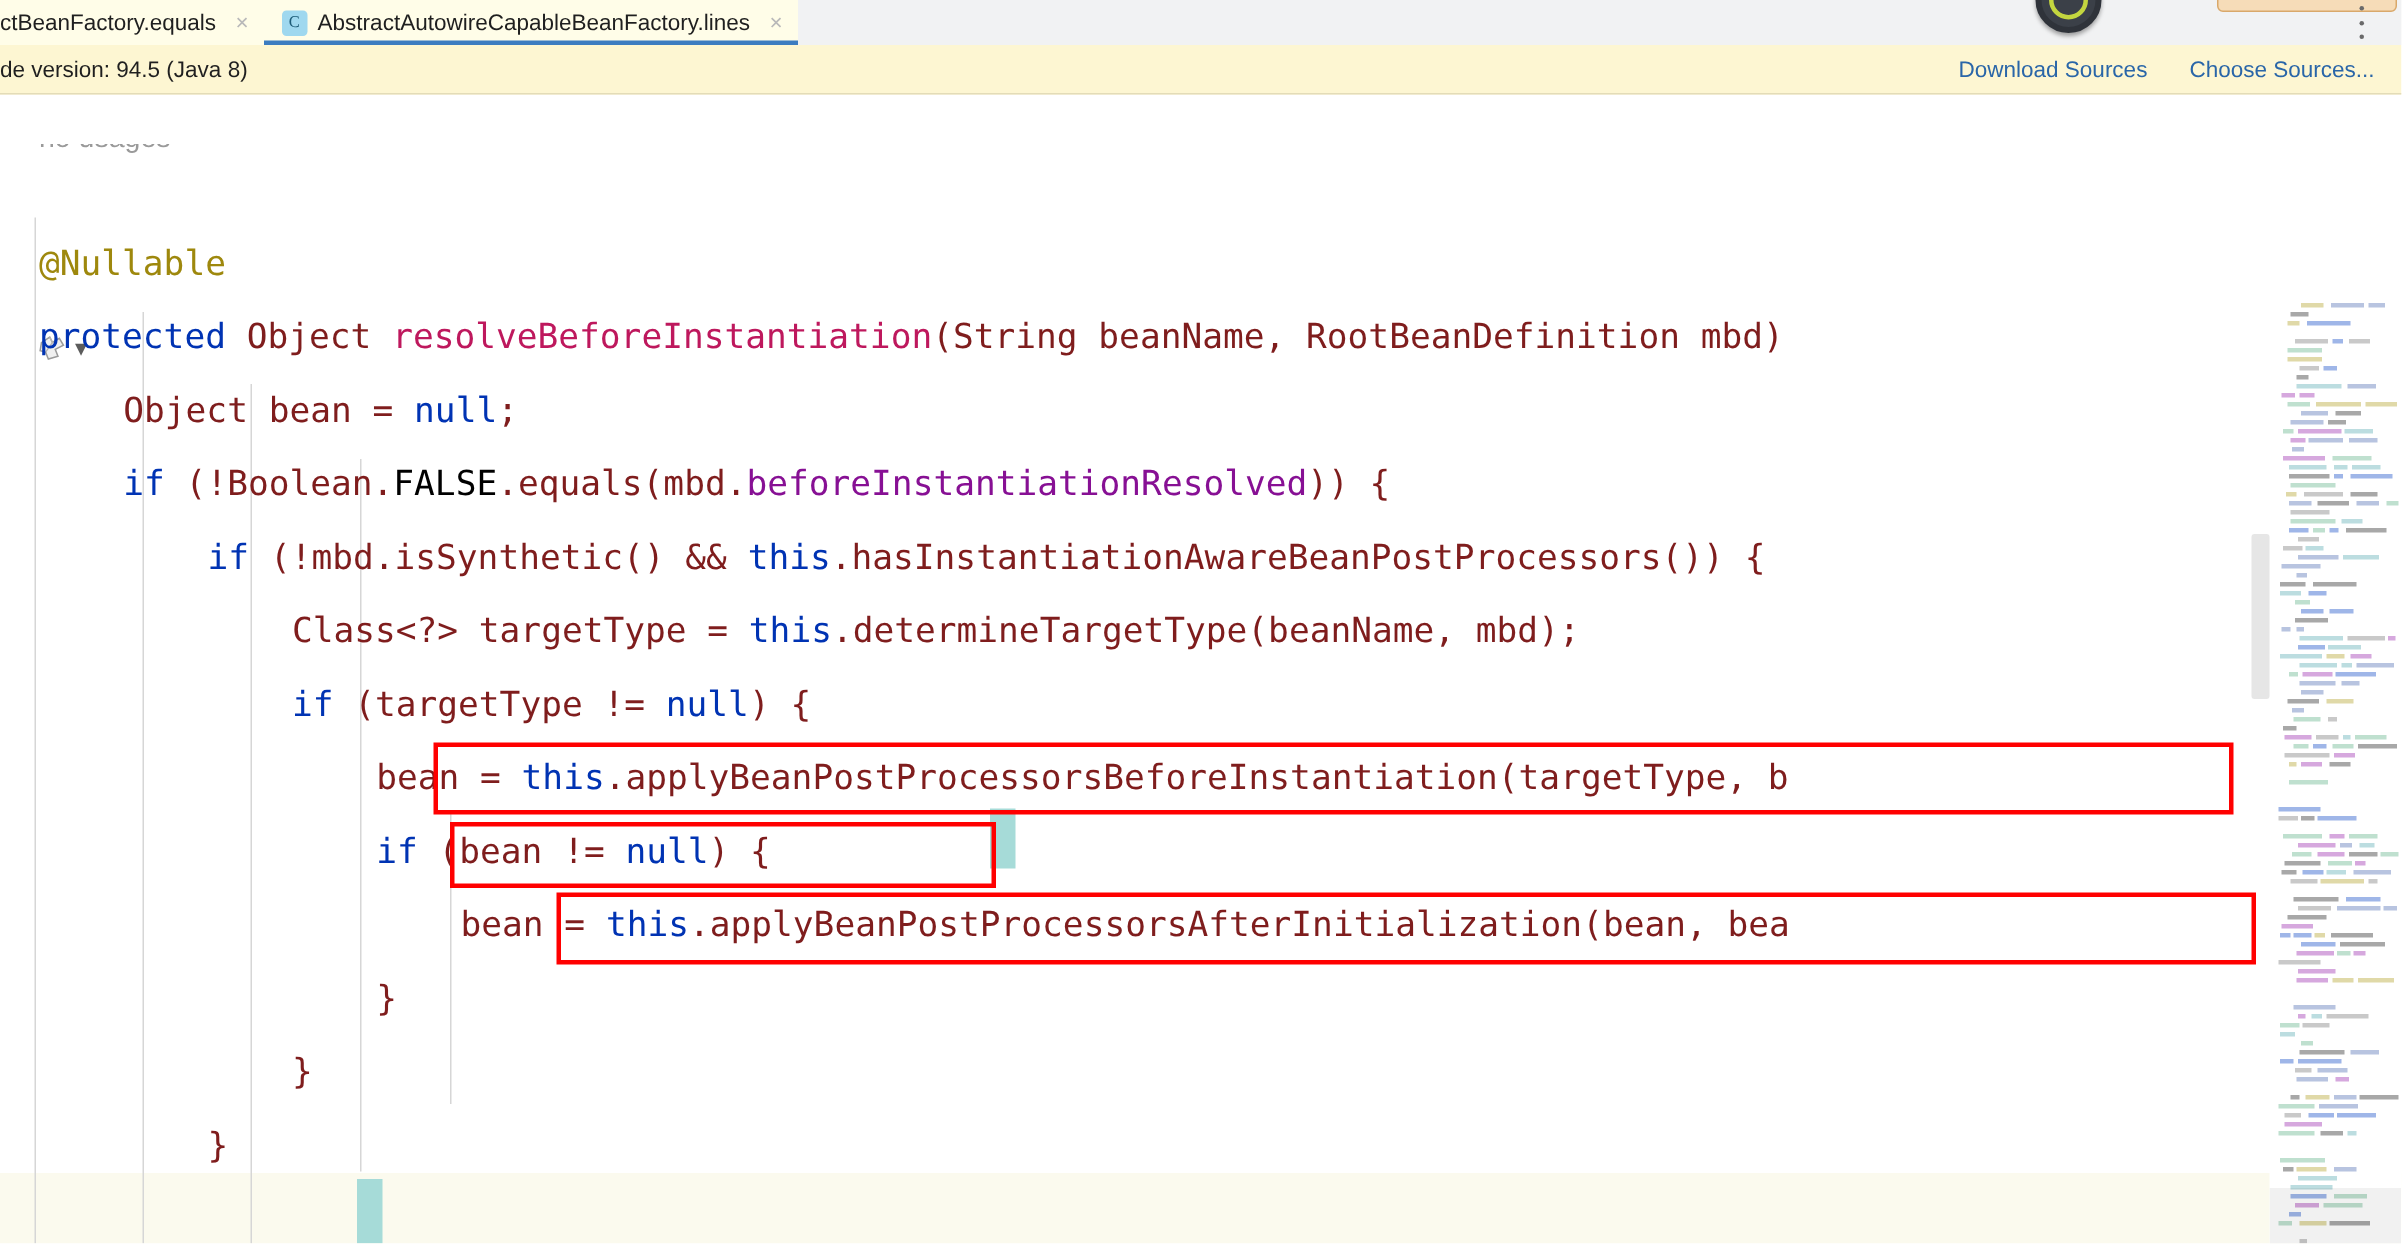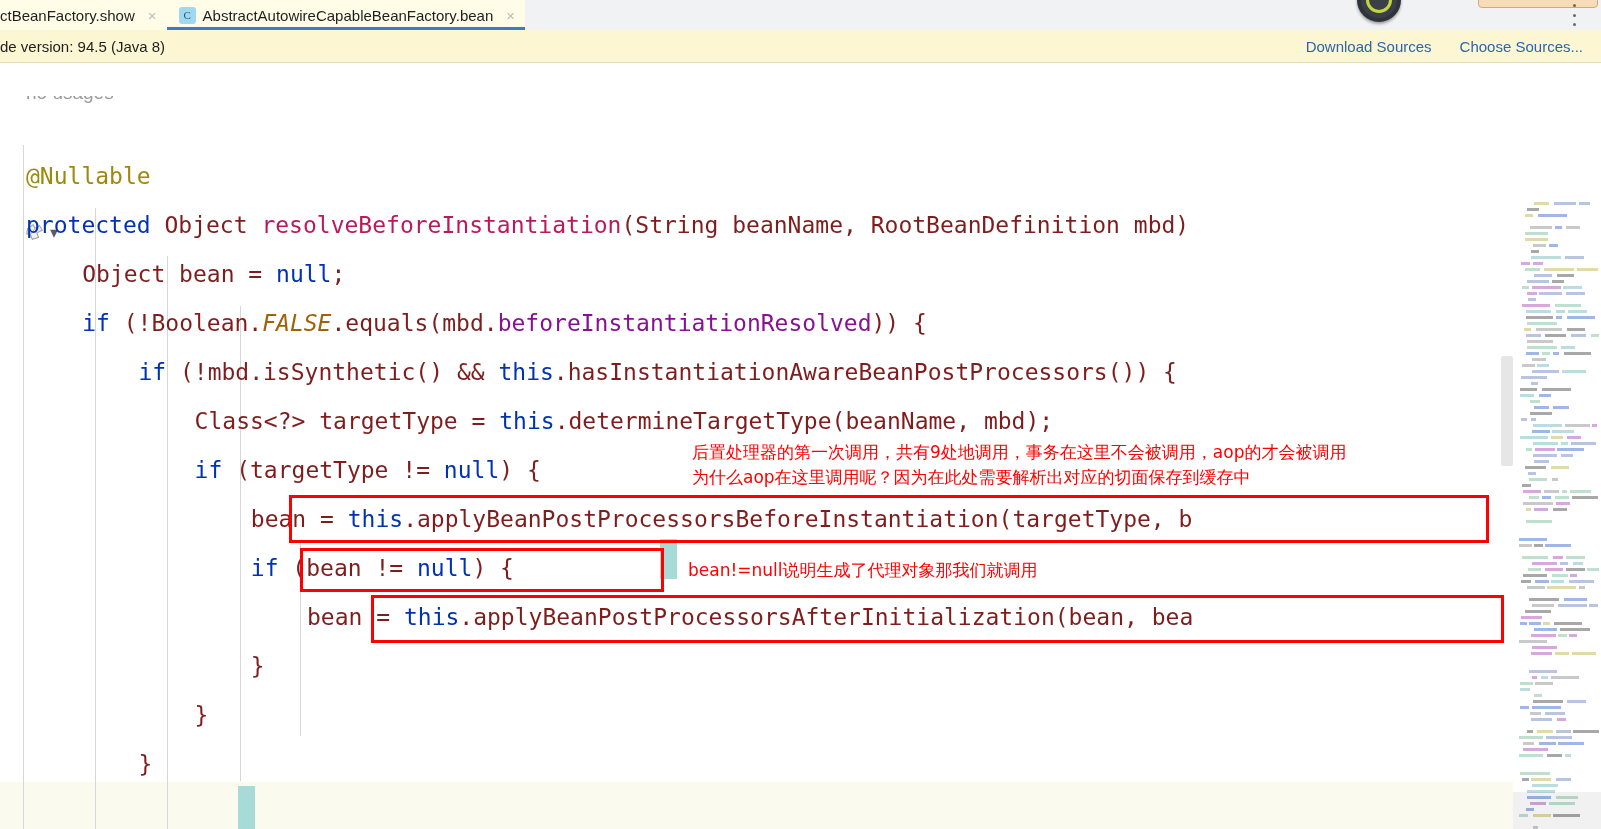--- a/index.html
+++ b/index.html
@@ -97,21 +97,21 @@
   .brace-hl{position:absolute;background:#a6dbd8;}
 
   
   .guide{position:absolute;width:1px;background:#d6d6d6;}
 
   
   .kw{color:#0033b3;}
   .meth{color:#be185d;}
   .fieldp{color:#871094;}
   .ann{color:#9e880d;}
-  .stat{color:#a16207;font-style:italic;}
+  .stat{color:#000000;}
   .plain{color:#7f1d1d;}
 
   
   .usages{
     position:absolute;left:26px;top:-14px;font-family:"Liberation Sans",sans-serif;
     font-size:19px;color:#9a9a9a;
   }
   .gutter-icon{
     position:absolute;left:24px;top:122px;width:34px;height:28px;
     display:flex;align-items:center;gap:4px;
@@ -143,26 +143,26 @@
     position:absolute;right:88px;width:12px;background:#e6e6e6;border-radius:2px;
   }
 </style>
 </head>
 <body>
 
 <div id="root">
 
   <div class="tabbar">
     <div class="tab first">
-      <span>ctBeanFactory.show</span>
+      <span>ctBeanFactory.equals</span>
       <span class="tab-close">×</span>
     </div>
     <div class="tab active">
       <span class="tab-icon">C</span>
-      <span>AbstractAutowireCapableBeanFactory.bean</span>
+      <span>AbstractAutowireCapableBeanFactory.lines</span>
       <span class="tab-close">×</span>
     </div>
     <div class="tabbar-rest"></div>
     <div class="round-widget"></div>
     <div class="tan-pill"></div>
     <div class="kebab">
         <i></i>
         <i></i>
         <i></i>
       </div>
@@ -198,23 +198,20 @@
       </svg>
       <span class="chev">▾</span>
     </div>
 
     <div class="code-layer" id="code-layer"><div class="ln" style="top: 56px; padding-left: 26px;"><span class="ann">@Nullable</span></div><div class="ln" style="top: 105px; padding-left: 26px;"><span class="kw">protected </span><span class="plain">Object </span><span class="meth">resolveBeforeInstantiation</span><span class="plain">(String beanName, RootBeanDefinition mbd)</span></div><div class="ln" style="top: 154px; padding-left: 82.2px;"><span class="plain">Object bean = </span><span class="kw">null</span><span class="plain">;</span></div><div class="ln" style="top: 203px; padding-left: 82.2px;"><span class="kw">if</span><span class="plain"> (!Boolean.</span><span class="stat">FALSE</span><span class="plain">.equals(mbd.</span><span class="fieldp">beforeInstantiationResolved</span><span class="plain">)) {</span></div><div class="ln" style="top: 252px; padding-left: 138.4px;"><span class="kw">if</span><span class="plain"> (!mbd.isSynthetic() &amp;&amp; </span><span class="kw">this</span><span class="plain">.hasInstantiationAwareBeanPostProcessors()) {</span></div><div class="ln" style="top: 301px; padding-left: 194.6px;"><span class="plain">Class&lt;?&gt; targetType = </span><span class="kw">this</span><span class="plain">.determineTargetType(beanName, mbd);</span></div><div class="ln" style="top: 350px; padding-left: 194.6px;"><span class="kw">if</span><span class="plain"> (targetType != </span><span class="kw">null</span><span class="plain">) </span><span class="plain">{</span></div><div class="ln" style="top: 399px; padding-left: 250.8px;"><span class="plain">bean = </span><span class="kw">this</span><span class="plain">.applyBeanPostProcessorsBeforeInstantiation(targetType, b</span></div><div class="ln" style="top: 448px; padding-left: 250.8px;"><span class="kw">if</span><span class="plain"> (bean != </span><span class="kw">null</span><span class="plain">) {</span></div><div class="ln" style="top: 497px; padding-left: 307px;"><span class="plain">bean = </span><span class="kw">this</span><span class="plain">.applyBeanPostProcessorsAfterInitialization(bean, bea</span></div><div class="ln" style="top: 546px; padding-left: 250.8px;"><span class="plain">}</span></div><div class="ln" style="top: 595px; padding-left: 194.6px;"><span class="plain">}</span></div><div class="ln" style="top: 644px; padding-left: 138.4px;"><span class="plain">}</span></div></div>
 
     <div class="redbox" style="left:289px;top:399px;width:1200px;height:48px;"></div>
     <div class="redbox" style="left:300px;top:452px;width:364px;height:44px;"></div>
     <div class="redbox" style="left:371px;top:499px;width:1133px;height:48px;"></div>
 
-    <div class="redtext" id="note0" style="left:692px;top:344px;">后置处理器的第一次调用，共有9处地调用，事务在这里不会被调用，aop的才会被调用
-为什么aop在这里调用呢？因为在此处需要解析出对应的切面保存到缓存中</div>
-    <div class="redtext" id="note1" style="left:688px;top:462px;">bean!=null说明生成了代理对象那我们就调用</div>
 
     <div class="minimap" id="minimap">
         <div class="mm-row" style="left: 21px; top: 10px; width: 15px; background: rgb(224, 217, 168);"></div>
         <div class="mm-row" style="left: 41px; top: 10px; width: 22px; background: rgb(184, 196, 224);"></div>
         <div class="mm-row" style="left: 66px; top: 10px; width: 11px; background: rgb(184, 196, 224);"></div>
         <div class="mm-row" style="left: 14px; top: 16px; width: 12px; background: rgb(168, 168, 168);"></div>
         <div class="mm-row" style="left: 12px; top: 22px; width: 8px; background: rgb(224, 217, 168);"></div>
         <div class="mm-row" style="left: 25px; top: 22px; width: 29px; background: rgb(159, 182, 232);"></div>
         <div class="mm-row" style="left: 17px; top: 34px; width: 22px; background: rgb(201, 201, 201);"></div>
         <div class="mm-row" style="left: 42px; top: 34px; width: 7px; background: rgb(159, 182, 232);"></div>

